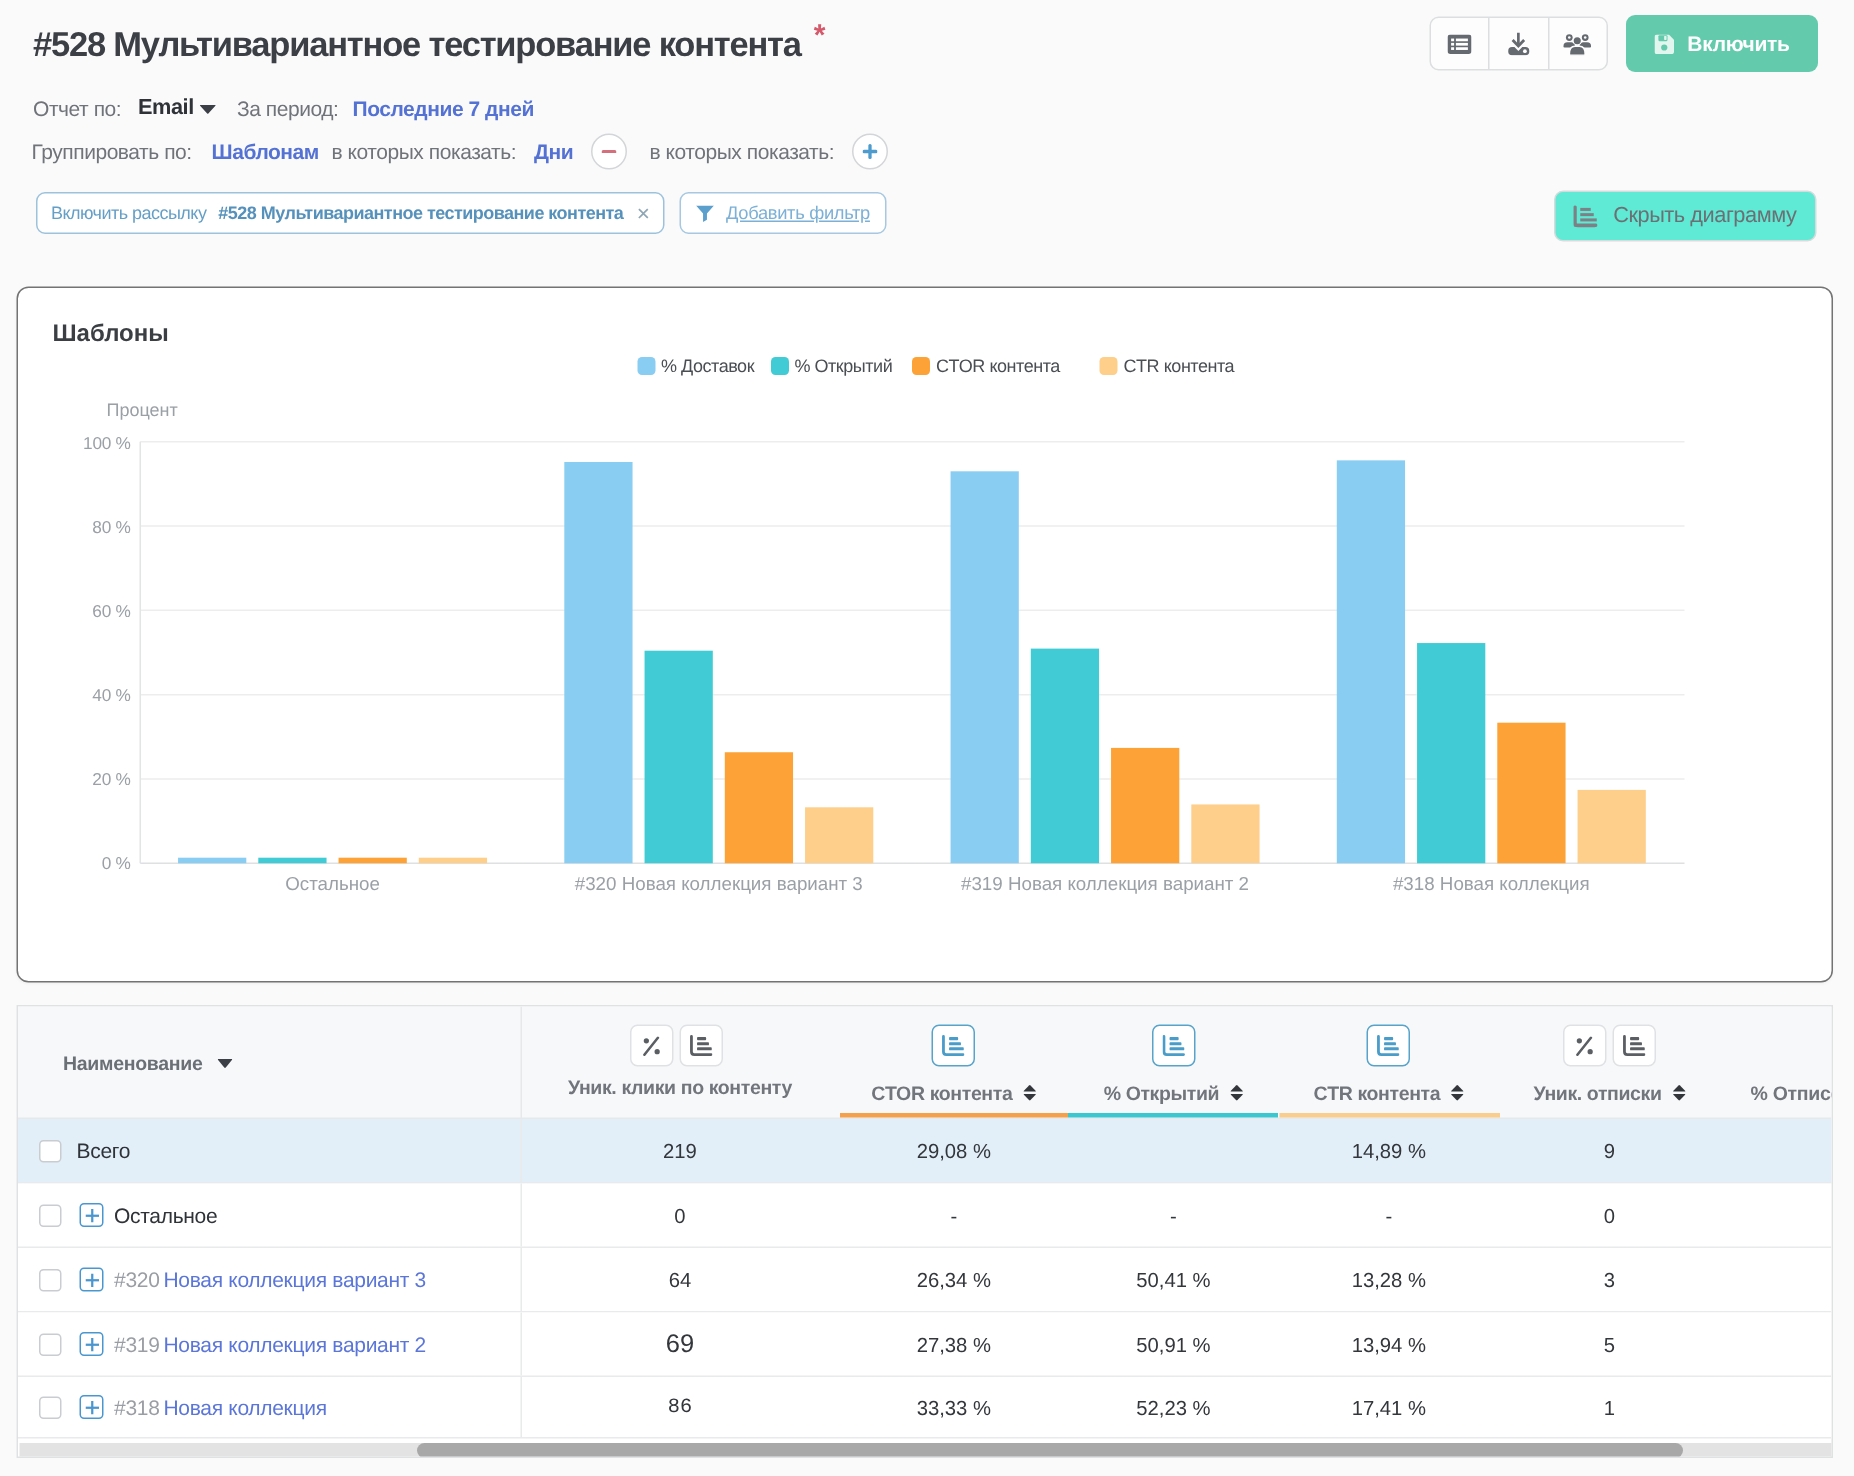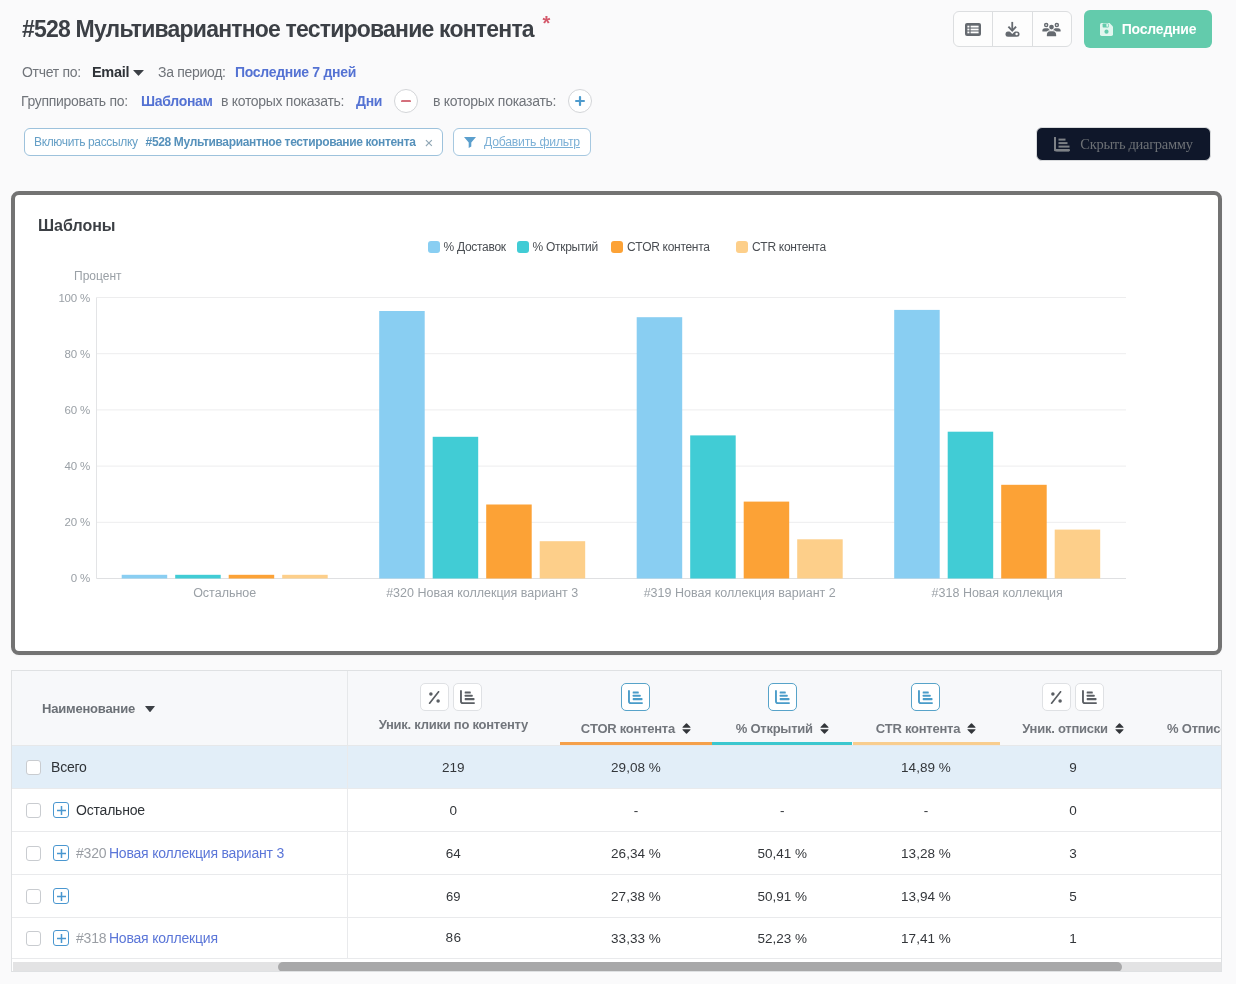--- a/index.html
+++ b/index.html
@@ -1,19 +1,19 @@
 <!DOCTYPE html>
 <html lang="ru"><head>
 <meta charset="utf-8">
 <style>
   * { margin:0; padding:0; box-sizing:border-box; }
   html,body { width:1236px; height:984px; background:#fafafb; font-family:"Liberation Sans", sans-serif; overflow:hidden; position:relative; }
   .abs { position:absolute; }
   .blue { color:#5472d3; }
-  .card { background:#fff; border:4px solid #737373; border-radius:8px; position:absolute; }
+  .card { background:#fff; border:1px solid #737373; border-radius:8px; position:absolute; }
 </style>
 </head>
 <body>
 
 <div class="abs" style="left:22px; top:16px; font-size:23px; font-weight:bold; color:#3c4046; letter-spacing:-0.8px;">#528 Мультивариантное тестирование контента <span style="color:#d4596b; font-size:20px; position:relative; top:-7px; margin-left:3px;">*</span></div>
 
 <div class="abs" style="left:953px; top:11px; width:119px; height:36px; background:#fdfdfd; border:1px solid #dcdee0; border-radius:6px; display:flex;">
   <div style="flex:1; display:flex; align-items:center; justify-content:center; border-right:1px solid #dcdee0;">
     <svg width="16" height="13" viewBox="0 0 16 13">
         <rect x="0" y="0" width="16" height="13" rx="2" fill="#656a70"></rect>
@@ -50,21 +50,21 @@
   </div>
 </div>
 
 <div class="abs" style="left:1084px; top:10px; width:128px; height:38px; background:#63cbac; border-radius:6px; display:flex; align-items:center; justify-content:center; gap:9px;">
   <svg width="13" height="13" viewBox="0 0 15 15">
       <path d="M0 2 q0-2 2-2 h9 l4 4 v9 q0 2 -2 2 h-11 q-2 0 -2-2 z" fill="#e2f6ef"></path>
       <rect x="3" y="0.5" width="7" height="4.6" rx="0.8" fill="#63cbac"></rect>
       <rect x="7.4" y="1.2" width="1.9" height="3" rx="0.5" fill="#e2f6ef"></rect>
       <circle cx="7.5" cy="10" r="2.4" fill="#63cbac"></circle>
     </svg>
-  <span style="color:#fff; font-size:14px; letter-spacing:-0.2px; font-weight:bold;">Последние</span>
+  <span style="color:#fff; font-size:14px; letter-spacing:-0.2px; font-weight:bold;">Включить</span>
 </div>
 
 <div class="abs" style="left:0; top:64px; width:1236px; height:17px; font-size:14px; letter-spacing:-0.3px; color:#70747a;">
   <span class="abs" style="left:22px;">Отчет по:</span>
   <span class="abs" style="left:92px; color:#2f3338; font-weight:bold; font-size:14.5px;">Email</span>
   <svg class="abs" style="left:133px; top:6px;" width="11" height="6" viewBox="0 0 11 6">
       <path d="M0.6 0 h9.8 q0.6 0 0.2 0.5 L5.9 5.6 q-0.4 0.5 -0.8 0 L0.4 0.5 q-0.4-0.5 0.2-0.5 z" fill="#3c4046"></path>
     </svg>
   <span class="abs" style="left:158px;">За период:</span>
   <span class="abs blue" style="left:235px; font-weight:bold;">Последние 7 дней</span>
@@ -94,21 +94,21 @@
   <span style="margin-left:8px; font-weight:bold; color:#5691bb;">#528 Мультивариантное тестирование контента</span>
   <span style="margin-left:9px; color:#8fa6b5; font-size:15px;">×</span>
 </div>
 <div class="abs" style="left:453px; top:128px; height:28px; border:1px solid #a6c8e0; border-radius:6px; background:#fff; display:flex; align-items:center; padding:0 10px; font-size:12.2px; letter-spacing:-0.2px; color:#7cb0d6;text-decoration:underline;">
   <svg width="12" height="11" viewBox="0 0 12 11" style="margin-right:8px;">
       <path d="M0 0 h12 L7.3 5.4 V9.5 L4.7 11 V5.4 z" fill="#5b9fcd"></path>
     </svg>
   <span>Добавить фильтр</span>
 </div>
 
-<div class="abs" style="left:1036px; top:127px; width:175px; height:34px; border:1px solid #d8dadc; border-radius:6px; background:#0f172a; display:flex; align-items:center; justify-content:center; gap:10px;font-family:Liberation Serif, serif;">
+<div class="abs" style="left:1036px; top:127px; width:175px; height:34px; border:1px solid #d8dadc; border-radius:6px; background:#5eead4; display:flex; align-items:center; justify-content:center; gap:10px;">
   <svg width="16" height="15" viewBox="0 0 16 15">
       <path d="M1 0 q1,0 1,1 v10.5 q0,1.5 1.5,1.5 H15 q1,1.5 -1,1.5 H3 q-3,0 -3,-3 V1 q0-1 1-1z" fill="#7d8186"></path>
       <path d="M0.5 0 H1.5 Q2 0 2 1 V13 H0.5 Q0 13 0 12 V1 Q0 0 0.5 0z" fill="#7d8186"></path>
       <rect x="0" y="12" width="16" height="2.2" rx="1" fill="#7d8186"></rect>
       <rect x="4.5" y="1.6" width="7" height="2" fill="#7d8186"></rect>
       <rect x="4.5" y="5.1" width="9" height="2" fill="#7d8186"></rect>
       <rect x="4.5" y="8.6" width="11" height="2" fill="#7d8186"></rect>
     </svg>
   <span style="font-size:14.5px; letter-spacing:-0.3px; color:#6c7075;">Скрыть диаграмму</span>
 </div>
@@ -329,21 +329,25 @@
       <div style="position:absolute; left:335px; top:0; width:1px; height:100%; background:#e9eaec;"></div>
     </div>
   <div style="position:absolute; left:0; top:204px; width:1209px; height:43px; background:#fff; border-bottom:1px solid #e9eaec;">
       <div style="position:absolute; left:14px; top:50%; margin-top:-7.5px; width:15px; height:15px; background:#fff; border:1px solid #c9ccd0; border-radius:3px;"></div>
       <div style="position:absolute; left:41px; top:50%; margin-top:-8px; width:16px; height:16px; background:#fff; border:1px solid #4a97d0; border-radius:3px; display:flex; align-items:center; justify-content:center;">
         <svg width="9" height="9" viewBox="0 0 9 9">
           <rect y="3.75" width="9" height="1.5" fill="#4a97d0"></rect>
           <rect x="3.75" width="1.5" height="9" fill="#4a97d0"></rect>
         </svg>
       </div>
-      <div style="position:absolute; left:361.3px; top:0; width:160px; height:100%; display:flex; align-items:center; justify-content:center; font-size:13px; color:#33363a;">69</div>
+      <div style="position:absolute; left:64px; top:0; height:100%; display:flex; align-items:center; font-size:14px; letter-spacing:-0.2px;">
+        <span style="color:#9a9ea4;">#319 </span>
+        <span style="color:#5b76d8;">Новая коллекция вариант 2</span>
+      </div>
+      <div style="position:absolute; left:361.3px; top:0; width:160px; height:100%; display:flex; align-items:center; justify-content:center; font-size:17px; color:#33363a;">69</div>
       <div style="position:absolute; left:543.9px; top:0; width:160px; height:100%; display:flex; align-items:center; justify-content:center; font-size:13.5px; color:#33363a;">27,38&nbsp;%</div>
       <div style="position:absolute; left:690.3px; top:0; width:160px; height:100%; display:flex; align-items:center; justify-content:center; font-size:13.5px; color:#33363a;">50,91&nbsp;%</div>
       <div style="position:absolute; left:833.9px; top:0; width:160px; height:100%; display:flex; align-items:center; justify-content:center; font-size:13.5px; color:#33363a;">13,94&nbsp;%</div>
       <div style="position:absolute; left:981.0px; top:0; width:160px; height:100%; display:flex; align-items:center; justify-content:center; font-size:13.5px; color:#33363a;">5</div>
       <div style="position:absolute; left:335px; top:0; width:1px; height:100%; background:#e9eaec;"></div>
     </div>
   <div style="position:absolute; left:0; top:247px; width:1209px; height:41px; background:#fff; border-bottom:1px solid #e9eaec;">
       <div style="position:absolute; left:14px; top:50%; margin-top:-7.5px; width:15px; height:15px; background:#fff; border:1px solid #c9ccd0; border-radius:3px;"></div>
       <div style="position:absolute; left:41px; top:50%; margin-top:-8px; width:16px; height:16px; background:#fff; border:1px solid #4a97d0; border-radius:3px; display:flex; align-items:center; justify-content:center;">
         <svg width="9" height="9" viewBox="0 0 9 9">

